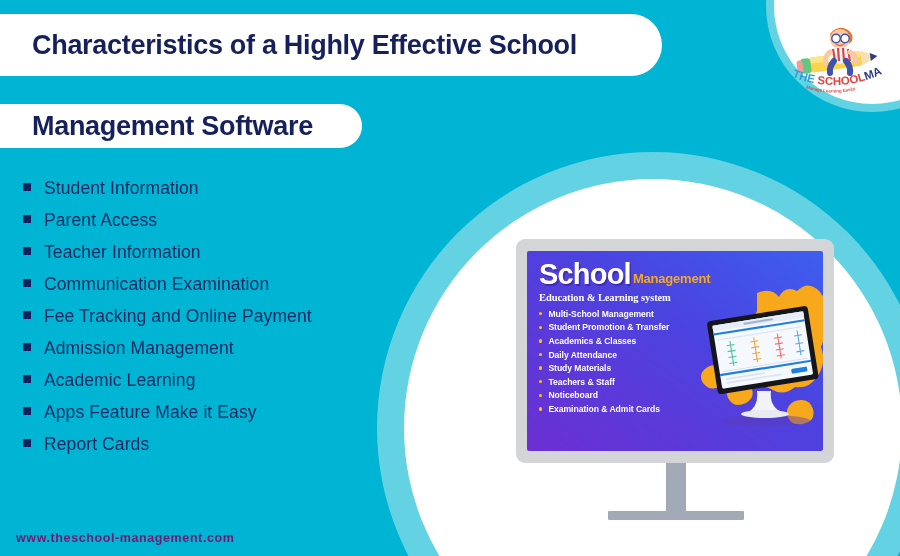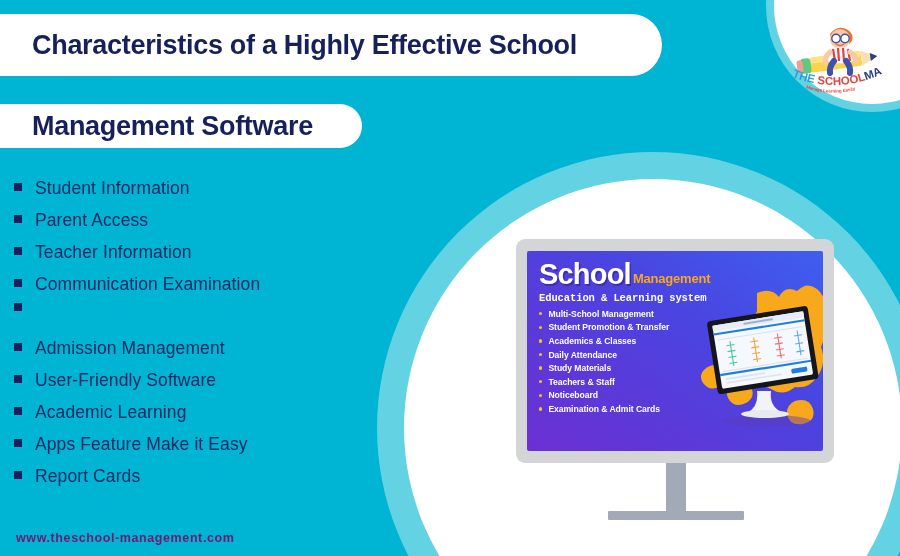--- a/index.html
+++ b/index.html
@@ -47,21 +47,21 @@
     padding-left:32px;
     font-family:"Liberation Sans", sans-serif;
   }
   #pill-1 { width:662px; height:62px; }
   #pill-2 { width:362px; height:44px; margin-top:28px; }
 
   
   #logo { position:absolute; left:786px; top:6px; width:104px; height:92px; z-index:8; }
 
   
-  #feature-list { position:absolute; left:14px; top:178px; z-index:6; width:420px; }
+  #feature-list { position:absolute; left:23px; top:178px; z-index:6; width:420px; }
   .feat-row { display:flex; align-items:baseline; height:32px; }
   .feat-bullet {
     width:8px; height:8px; background:#16215c;
     margin-right:13px; flex:none; position:relative; top:-3px;
   }
   .feat-label {
     color:#182b63; font-size:17.5px; letter-spacing:0.1px;
     font-family:"Liberation Sans", sans-serif;
   }
 
@@ -106,21 +106,21 @@
     font-family:"Liberation Sans", sans-serif;
   }
   #screen-title-accent {
     color:#f7a81b; font-weight:bold; font-size:13px;
     margin-left:2px; margin-bottom:3px; letter-spacing:-0.2px;
     font-family:"Liberation Sans", sans-serif;
   }
   #screen-sub {
     color:#ffffff; font-weight:bold; font-size:10.5px;
     margin-top:3px; letter-spacing:-0.1px;
-    font-family:Liberation Mono, monospace;
+    font-family:Liberation Serif, serif;
   }
 
   
   #screen-list { position:absolute; left:12px; top:56px; }
   .scr-row { display:flex; align-items:center; height:13.6px; }
   .scr-dot {
     width:3.4px; height:3.4px; border-radius:50%;
     background:#f7c31b; margin-right:6px; flex:none;
   }
   .scr-label {
@@ -204,28 +204,25 @@
   <div class="feat-row">
     <span class="feat-bullet"></span>
     <span class="feat-label">Teacher Information</span>
   </div>
   <div class="feat-row">
     <span class="feat-bullet"></span>
     <span class="feat-label">Communication Examination</span>
   </div>
   <div class="feat-row">
     <span class="feat-bullet"></span>
+    <span class="feat-label">Fee Tracking and Online Payment</span>
   </div>
   <div class="feat-row">
     <span class="feat-bullet"></span>
     <span class="feat-label">Admission Management</span>
-  </div>
-  <div class="feat-row">
-    <span class="feat-bullet"></span>
-    <span class="feat-label">User-Friendly Software</span>
   </div>
   <div class="feat-row">
     <span class="feat-bullet"></span>
     <span class="feat-label">Academic Learning</span>
   </div>
   <div class="feat-row">
     <span class="feat-bullet"></span>
     <span class="feat-label">Apps Feature Make it Easy</span>
   </div>
   <div class="feat-row">

